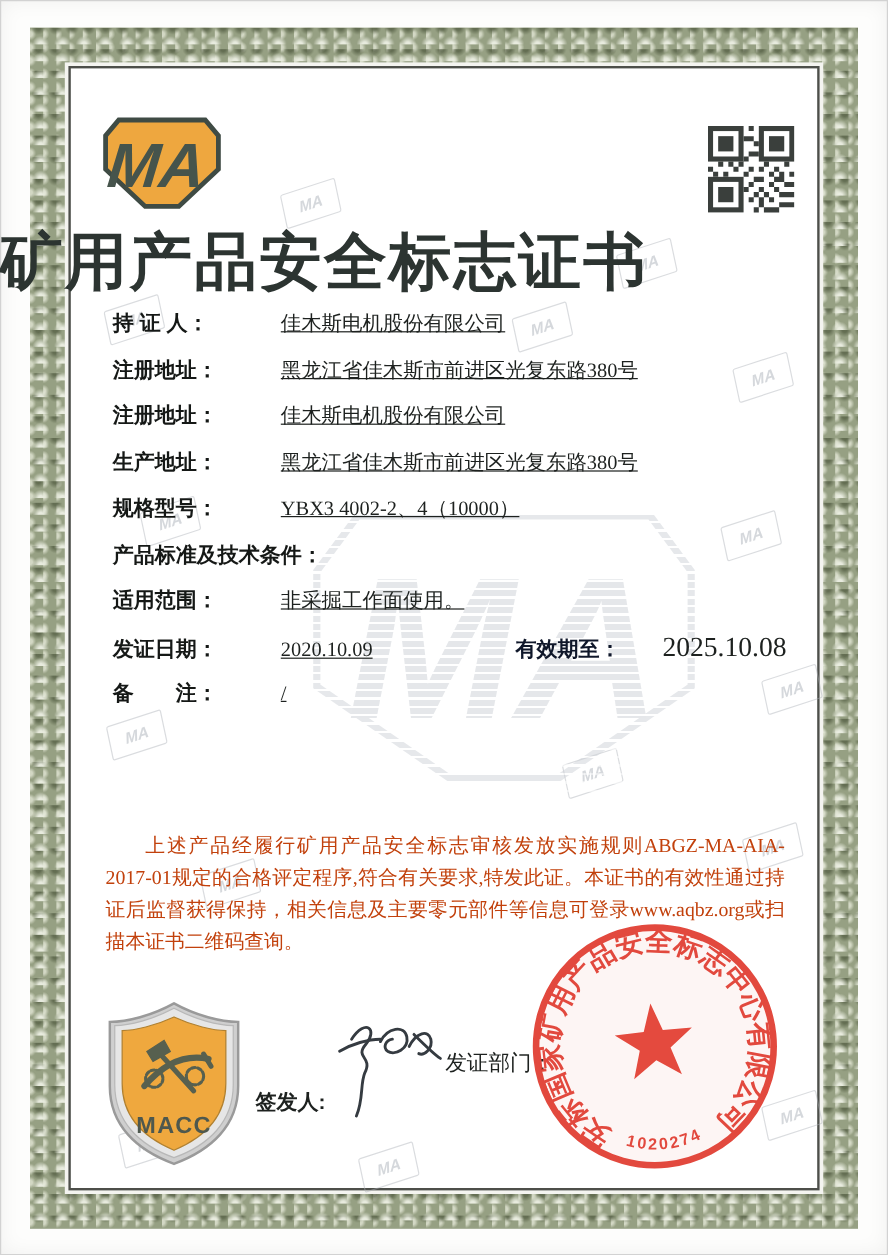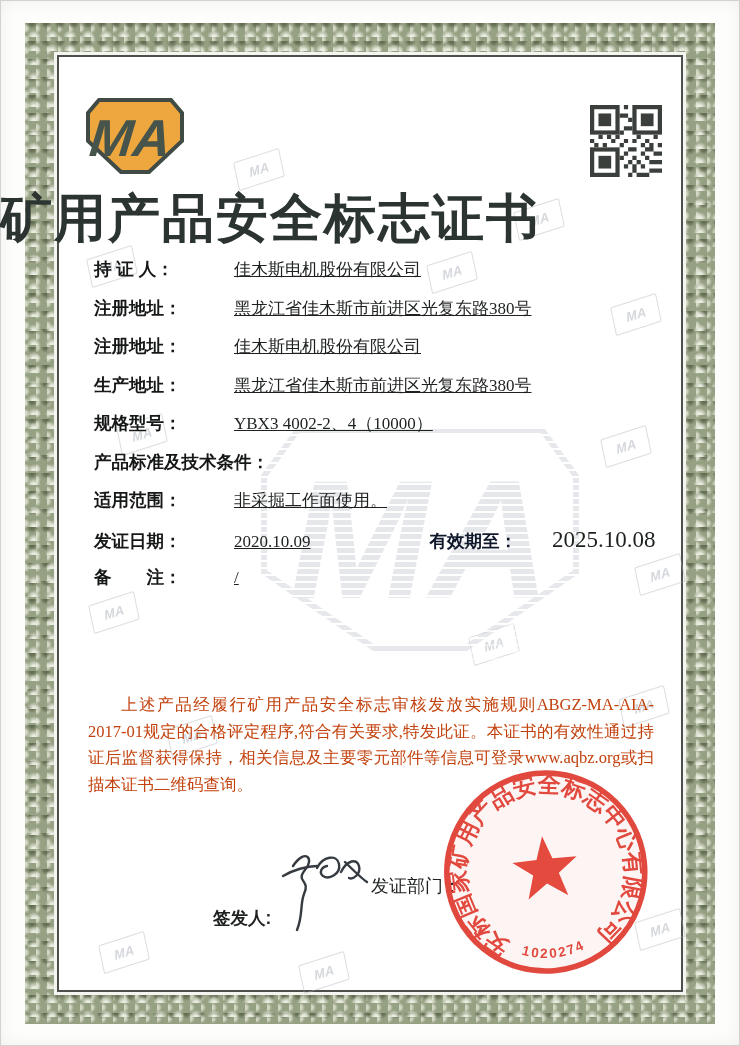--- a/index.html
+++ b/index.html
@@ -185,20 +185,36 @@
         <span class="val2">2025.10.08</span>
       </div>
       <div class="row">
           <span class="lab">备　　注：</span>
           <span class="val">/</span>
         </div>
     </div>
 
     <div class="para">上述产品经履行矿用产品安全标志审核发放实施规则ABGZ-MA-AIA-2017-01规定的合格评定程序,符合有关要求,特发此证。本证书的有效性通过持证后监督获得保持，相关信息及主要零元部件等信息可登录www.aqbz.org或扫描本证书二维码查询。</div>
 
+    <div class="badge">
+      <svg width="124" height="144" viewBox="0 0 120 140">
+        <path d="M60,5 C78,15 98,20 112,20 L112,72 C112,104 90,124 60,135 C30,124 8,104 8,72 L8,20 C22,20 42,15 60,5 Z" fill="#cfcfcf" stroke="#9a9a9a" stroke-width="2"></path>
+        <path d="M60,9 C77,18 96,23 108,23 L108,71 C108,101 88,120 60,130 C32,120 12,101 12,71 L12,23 C24,23 43,18 60,9 Z" fill="#e6e6e6" stroke="#b8b8b8" stroke-width="1"></path>
+        <path d="M60,16 C75,23 92,27 102,27 L102,70 C102,97 84,114 60,124 C36,114 18,97 18,70 L18,27 C28,27 45,23 60,16 Z" fill="#efa83e" stroke="#b08030" stroke-width="1"></path>
+        <g stroke="#57604f" fill="none" stroke-linecap="round">
+          <path d="M36,72 Q60,44 88,50" stroke-width="5"></path>
+          <path d="M84,46 L90,56" stroke-width="4"></path>
+          <path d="M47,44 L76,76" stroke-width="4"></path>
+          <path d="M38,44 L52,35 L57,44 L43,52 Z" fill="#57604f" stroke-width="1"></path>
+          <circle cx="44" cy="66" r="7" stroke-width="2.5" stroke-dasharray="3,2"></circle>
+          <circle cx="77" cy="64" r="7" stroke-width="2.5" stroke-dasharray="3,2"></circle>
+        </g>
+        <text x="60" y="110" text-anchor="middle" font-family="Liberation Sans, sans-serif" font-weight="bold" font-size="19" fill="#4e584e" letter-spacing="1">MACC</text>
+      </svg>
+    </div>
 
     <div class="signer">签发人:</div>
 
     <div class="sig">
       <svg width="90" height="100" viewBox="0 0 90 100">
         <g fill="none" stroke="#353b41" stroke-width="2.4" stroke-linecap="round">
           <path d="M12,30 C24,12 34,22 24,34 C14,46 30,44 23,58 C19,68 22,80 16,94"></path>
           <path d="M2,40 C12,34 26,30 36,30"></path>
           <path d="M36,32 C42,20 56,18 58,28 C60,38 48,44 42,40 C38,37 40,31 46,30"></path>
           <path d="M60,36 C66,24 76,22 78,30 C80,38 72,44 68,42"></path>

